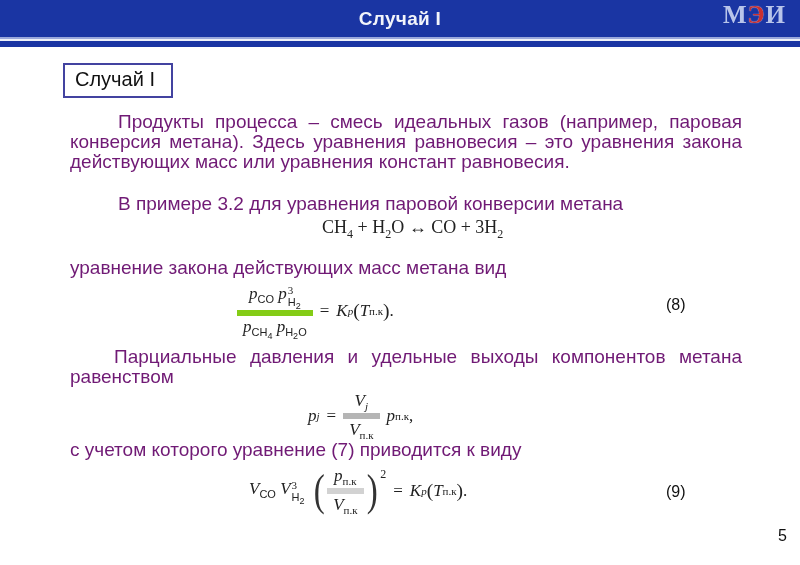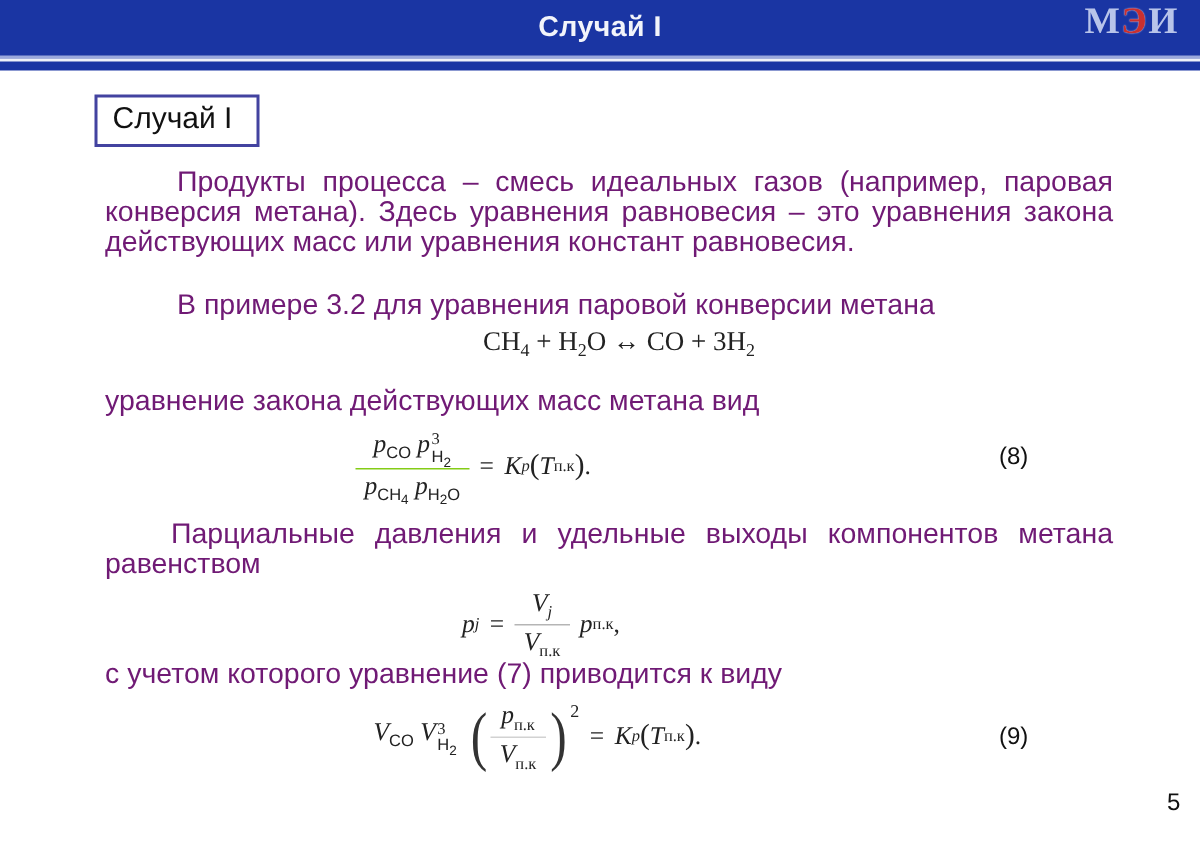--- a/index.html
+++ b/index.html
@@ -40,21 +40,21 @@
   .eq8{top:281px;left:237px;height:60px;}
   .pj{top:393px;left:308px;height:46px;}
   .eq9{top:459px;left:243px;height:64px;}
   .v{font-style:italic;}
   sub{font-size:11px;}
   .chem{font-family:"Liberation Sans",sans-serif;font-style:normal;}
   .rus{font-family:"Liberation Serif",serif;font-style:normal;}
   .ss{font-size:9px;position:relative;top:3px;}
   .frac{display:inline-block;text-align:center;vertical-align:middle;}
   .fnum,.fden{display:block;padding:1px 6px;white-space:nowrap;}
-  .fden{border-top:1px solid #84cc16;}
+  .fden{border-top:6px solid #84cc16;}
   .frac.faint .fden{border-top-color:#b5b5b5;}
   .frac.nobar .fden{border-top-color:#d2d2d2;}
   .mx{margin:0 7px;}
   .paren{font-size:1.15em;}
   .supsub{display:inline-block;vertical-align:-7px;line-height:1.05;text-align:left;margin-left:1px;}
   .supsub .sup{display:block;font-size:11px;font-style:normal;}
   .supsub .base{display:block;font-size:11px;}
   .bigp{display:inline-block;font-size:44px;line-height:1;font-style:normal;
         transform:scaleX(.75);margin:0 1px;color:#333;}
   .sq{font-size:12px;position:relative;top:-17px;font-style:normal;}

